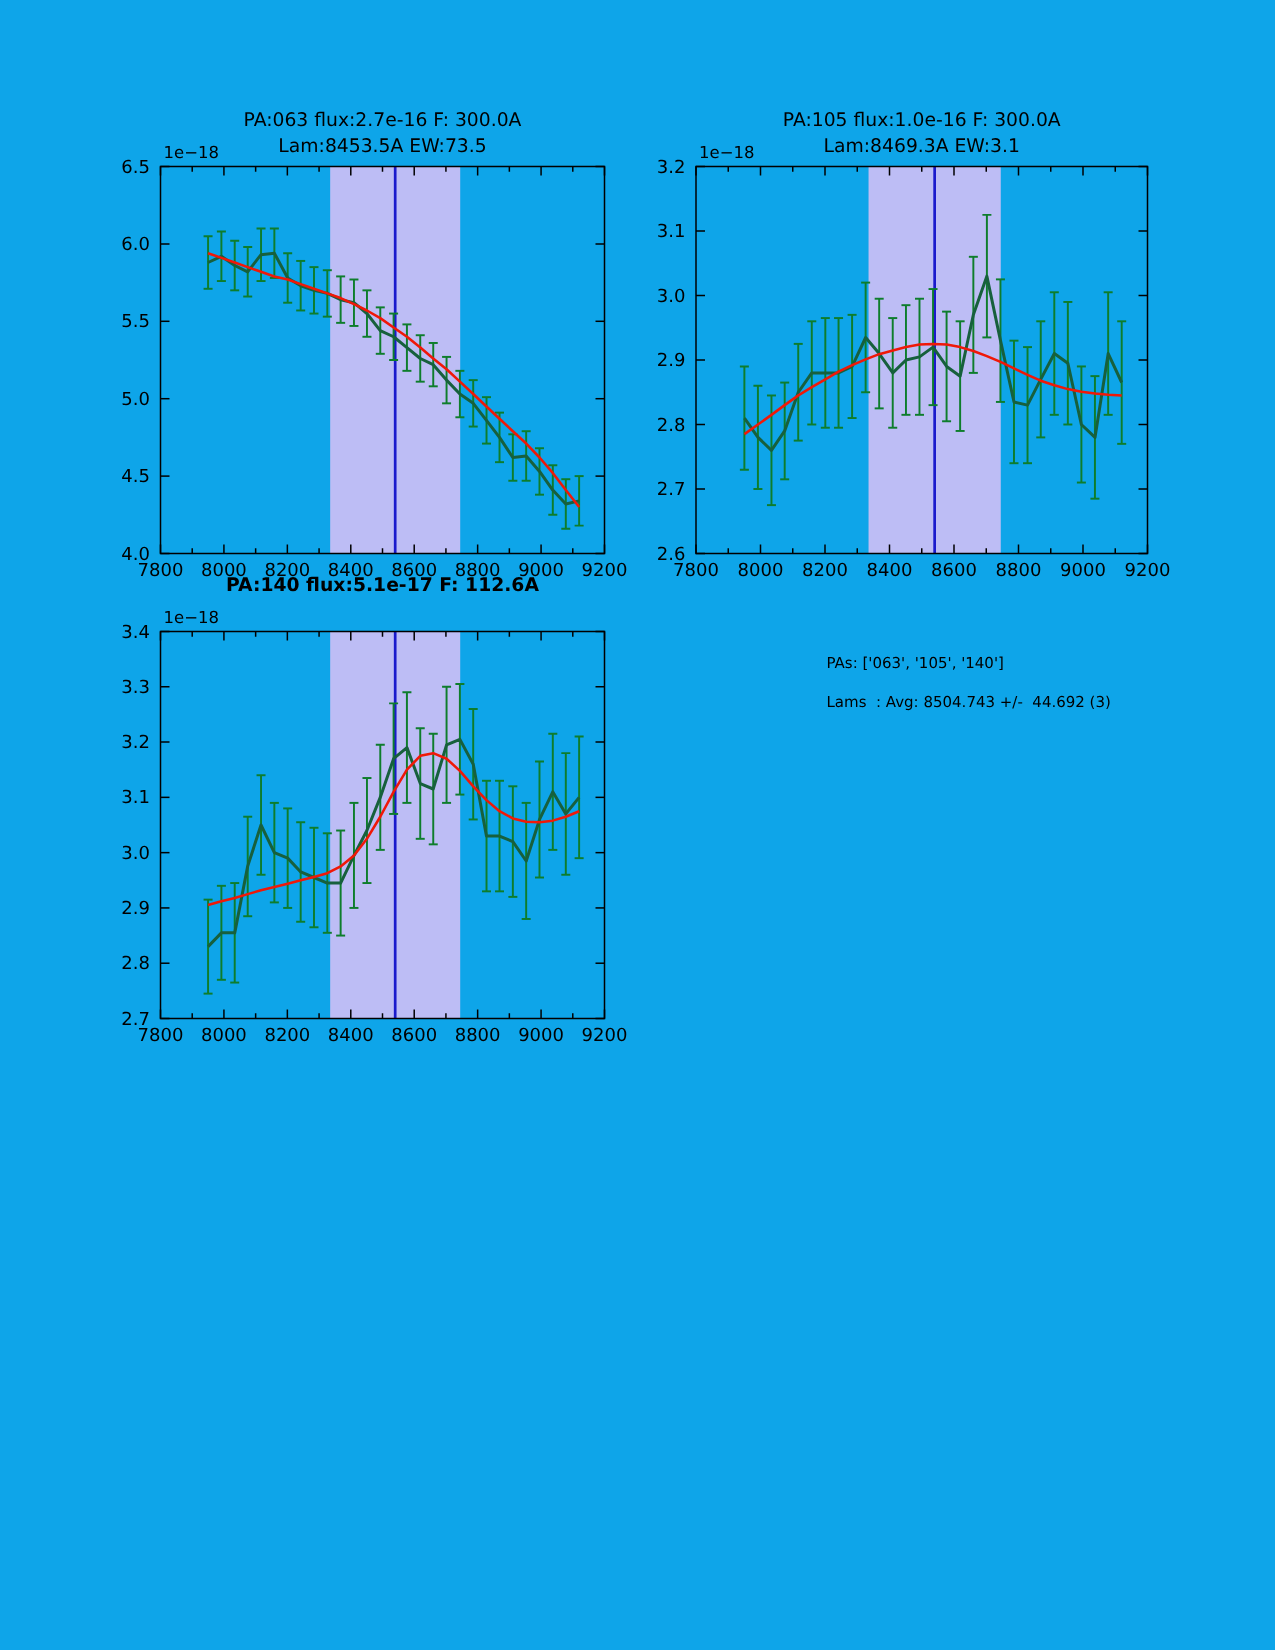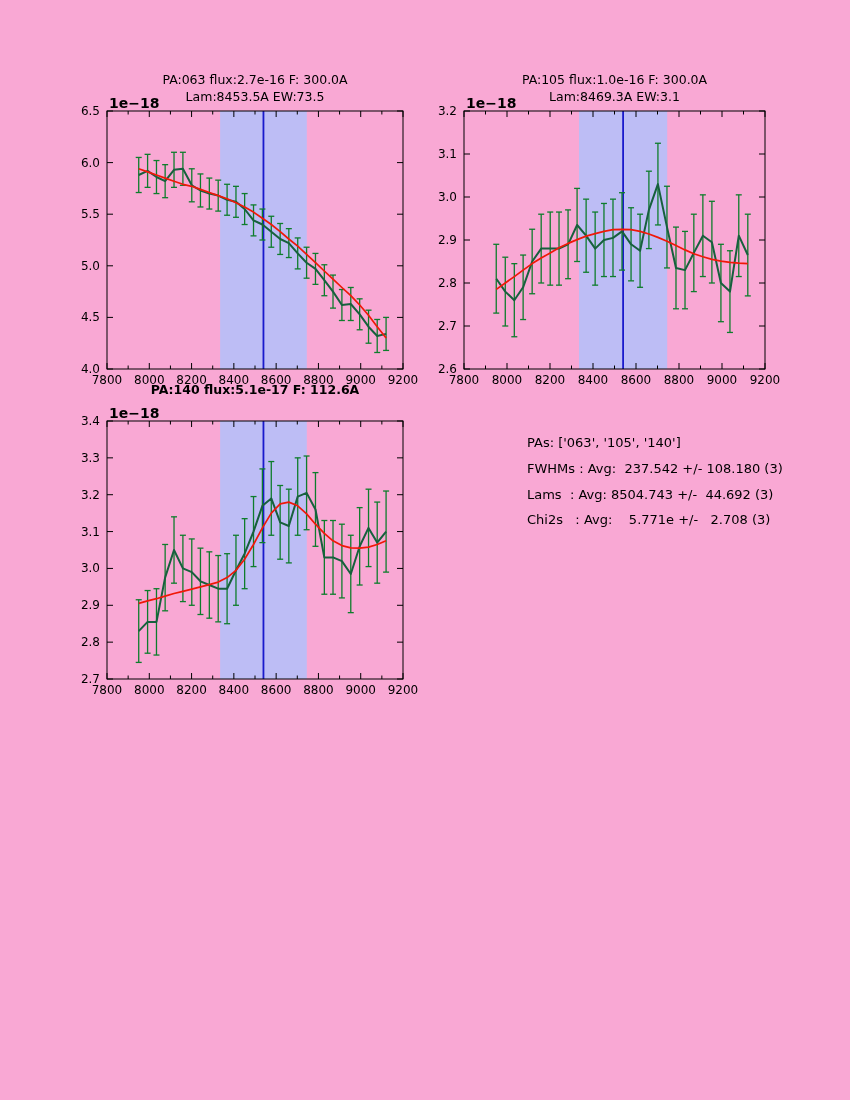--- a/index.html
+++ b/index.html
@@ -1,23 +1,23 @@
 <!DOCTYPE html>
 <html><head>
 <meta charset="utf-8">
 <style>
   html,body{margin:0;padding:0;background:#ffffff;}
-  #fig{position:relative;width:850px;height:1100px;background:#f9a8d4;
+  #fig{position:relative;width:850px;height:1100px;background:#0ea5e9;
        font-family:"DejaVu Sans","Liberation Sans",sans-serif;color:#000;overflow:hidden;}
   .plot-title{position:absolute;text-align:center;font-size:12.5px;line-height:17px;color:#000;}
-  .offset-label{position:absolute;font-size:14px;color:#000;font-weight:bold;}
+  .offset-label{position:absolute;font-size:11px;color:#000;}
   svg.chart{position:absolute;}
   svg.chart text{font-family:"DejaVu Sans","Liberation Sans",sans-serif;font-size:12px;fill:#000;}
   .stats{position:absolute;left:527px;top:430px;}
-  .stats-line{white-space:pre;font-size:13px;line-height:25.8px;color:#000;}
+  .stats-line{white-space:pre;font-size:10px;line-height:25.8px;color:#000;margin-left:24px;}
 </style>
 </head>
 <body>
 
 <div id="fig">
 
   <div class="subplot">
     <div class="plot-title" style="left:67px;top:71px;width:376px;">
       <div>PA:063 flux:2.7e-16 F: 300.0A</div>
       <div>Lam:8453.5A EW:73.5</div>
@@ -494,18 +494,16 @@
         <line x1="347" y1="47.857142857142904" x2="353" y2="47.857142857142904" stroke="#000000" stroke-width="1"></line>
         <text x="50" y="51.857142857142904" text-anchor="end">3.3</text>
         <line x1="57" y1="11" x2="63" y2="11" stroke="#000000" stroke-width="1"></line>
         <line x1="347" y1="11" x2="353" y2="11" stroke="#000000" stroke-width="1"></line>
         <text x="50" y="15" text-anchor="end">3.4</text>
       </svg>
   </div>
 
   <div class="stats">
     <div class="stats-line">PAs: ['063', '105', '140']</div>
-    <div class="stats-line">FWHMs : Avg:  237.542 +/- 108.180 (3)</div>
     <div class="stats-line">Lams  : Avg: 8504.743 +/-  44.692 (3)</div>
-    <div class="stats-line">Chi2s   : Avg:    5.771e +/-   2.708 (3)</div>
   </div>
 
 </div>
 
 </body></html>

